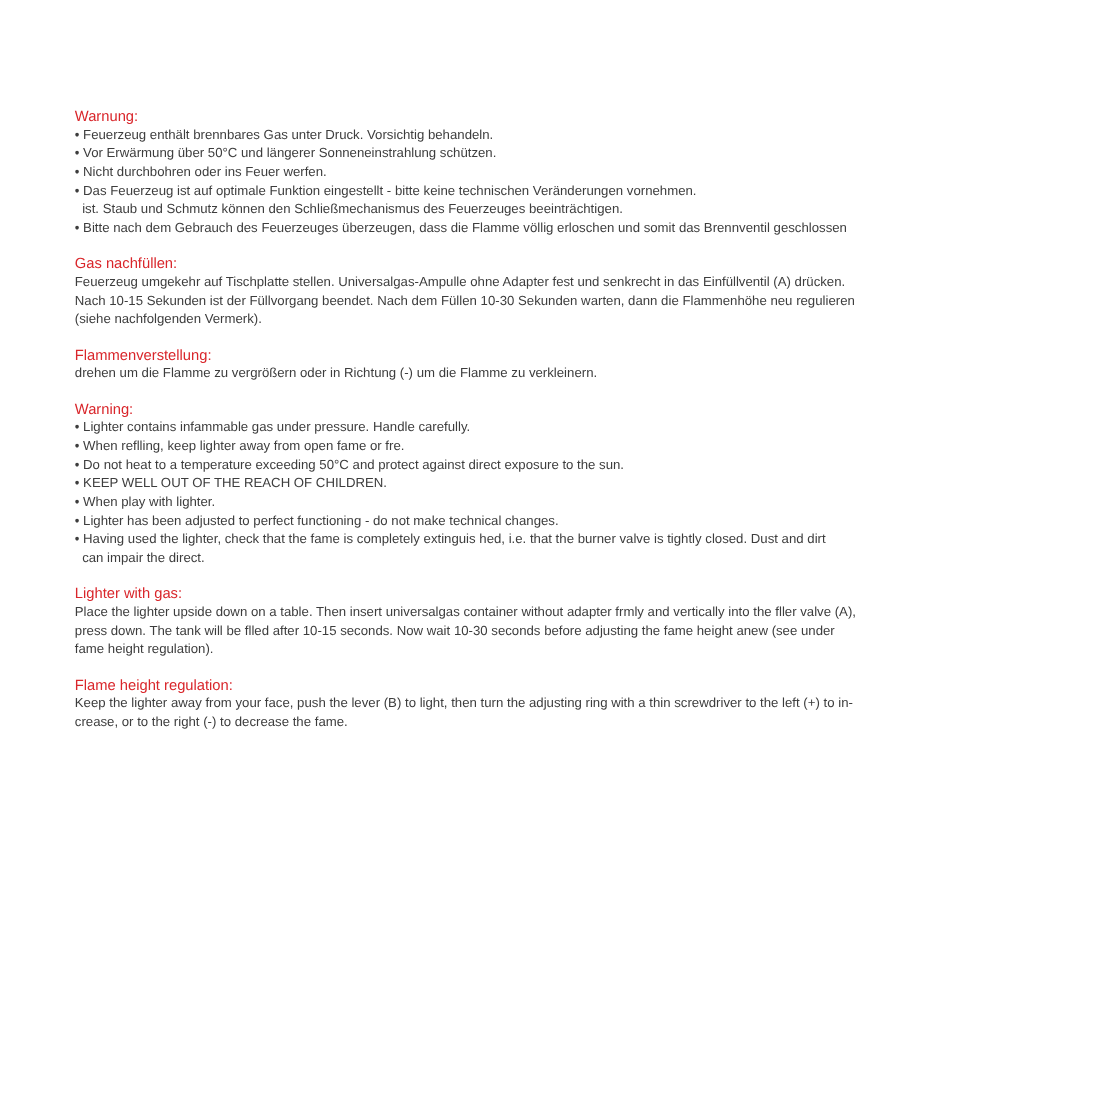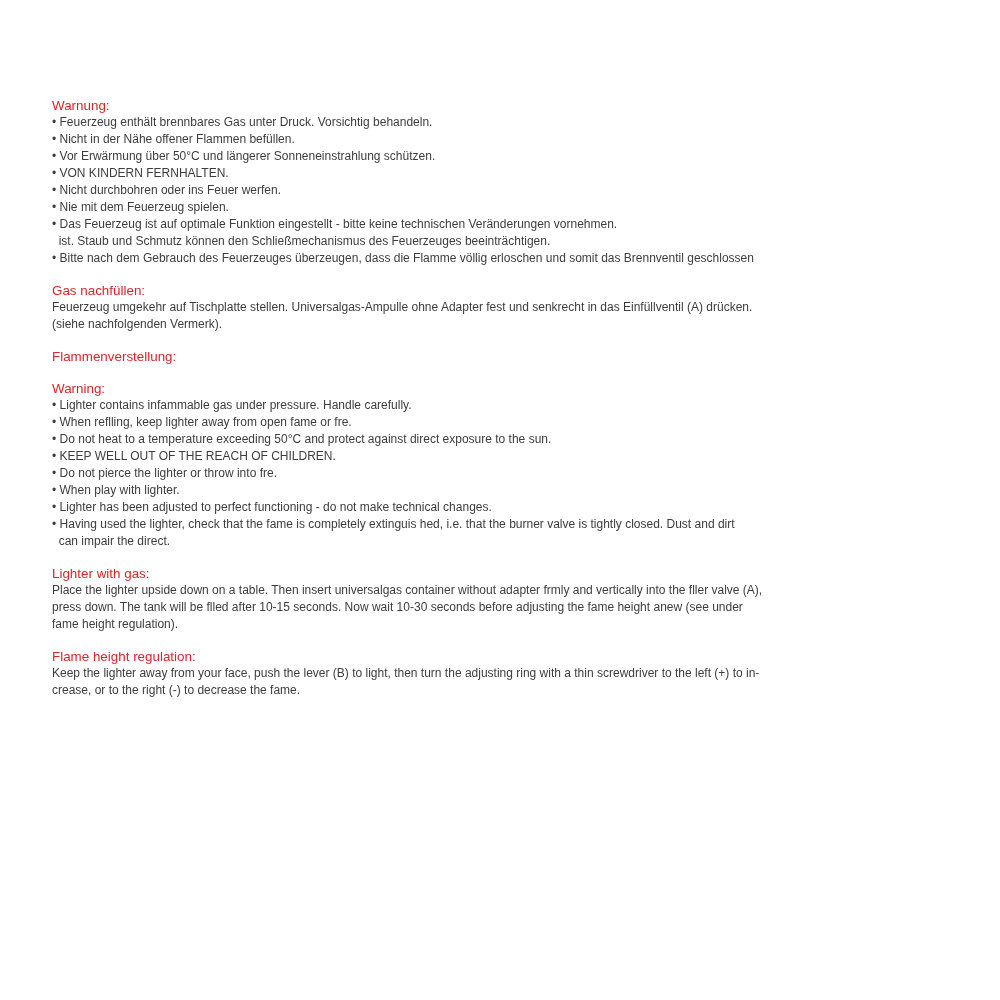--- a/index.html
+++ b/index.html
@@ -10,21 +10,21 @@
   .page {
     position: relative;
     width: 1000px;
     height: 1000px;
     background: #ffffff;
     overflow: hidden;
     font-family: "Liberation Sans", "DejaVu Sans", sans-serif;
   }
   .doc-body {
     position: absolute;
-    left: 52px;
+    left: 68px;
     top: 97px;
     width: 900px;
   }
   .doc-section {
     margin: 0 0 15px 0;
   }
   .doc-section .heading {
     color: var(--heading-color, #d9262b);
     font-size: 13.4px;
     line-height: 17px;
@@ -38,44 +38,42 @@
   }
 </style>
 </head>
 <body>
 
 <div class="page">
   <div class="doc-body">
       <section class="doc-section">
         <div class="heading">Warnung:</div>
         <div class="line">• Feuerzeug enthält brennbares Gas unter Druck. Vorsichtig behandeln.</div>
-        <div class="line">• Nicht in der Nähe offener Flammen befüllen.</div>
         <div class="line">• Vor Erwärmung über 50°C und längerer Sonneneinstrahlung schützen.</div>
-        <div class="line">• VON KINDERN FERNHALTEN.</div>
         <div class="line">• Nicht durchbohren oder ins Feuer werfen.</div>
-        <div class="line">• Nie mit dem Feuerzeug spielen.</div>
         <div class="line">• Das Feuerzeug ist auf optimale Funktion eingestellt - bitte keine technischen Veränderungen vornehmen.</div>
         <div class="line">  ist. Staub und Schmutz können den Schließmechanismus des Feuerzeuges beeinträchtigen.</div>
         <div class="line">• Bitte nach dem Gebrauch des Feuerzeuges überzeugen, dass die Flamme völlig erloschen und somit das Brennventil geschlossen</div>
       </section>
       <section class="doc-section">
         <div class="heading">Gas nachfüllen:</div>
         <div class="line">Feuerzeug umgekehr auf Tischplatte stellen. Universalgas-Ampulle ohne Adapter fest und senkrecht in das Einfüllventil (A) drücken.</div>
+        <div class="line">Nach 10-15 Sekunden ist der Füllvorgang beendet. Nach dem Füllen 10-30 Sekunden warten, dann die Flammenhöhe neu regulieren</div>
         <div class="line">(siehe nachfolgenden Vermerk).</div>
       </section>
       <section class="doc-section">
         <div class="heading">Flammenverstellung:</div>
+        <div class="line">drehen um die Flamme zu vergrößern oder in Richtung (-) um die Flamme zu verkleinern.</div>
       </section>
       <section class="doc-section">
         <div class="heading">Warning:</div>
         <div class="line">• Lighter contains infammable gas under pressure. Handle carefully.</div>
         <div class="line">• When reflling, keep lighter away from open fame or fre.</div>
         <div class="line">• Do not heat to a temperature exceeding 50°C and protect against direct exposure to the sun.</div>
         <div class="line">• KEEP WELL OUT OF THE REACH OF CHILDREN.</div>
-        <div class="line">• Do not pierce the lighter or throw into fre.</div>
         <div class="line">• When play with lighter.</div>
         <div class="line">• Lighter has been adjusted to perfect functioning - do not make technical changes.</div>
         <div class="line">• Having used the lighter, check that the fame is completely extinguis hed, i.e. that the burner valve is tightly closed. Dust and dirt</div>
         <div class="line">  can impair the direct.</div>
       </section>
       <section class="doc-section">
         <div class="heading">Lighter with gas:</div>
         <div class="line">Place the lighter upside down on a table. Then insert universalgas container without adapter frmly and vertically into the fller valve (A),</div>
         <div class="line">press down. The tank will be flled after 10-15 seconds. Now wait 10-30 seconds before adjusting the fame height anew (see under</div>
         <div class="line">fame height regulation).</div>

